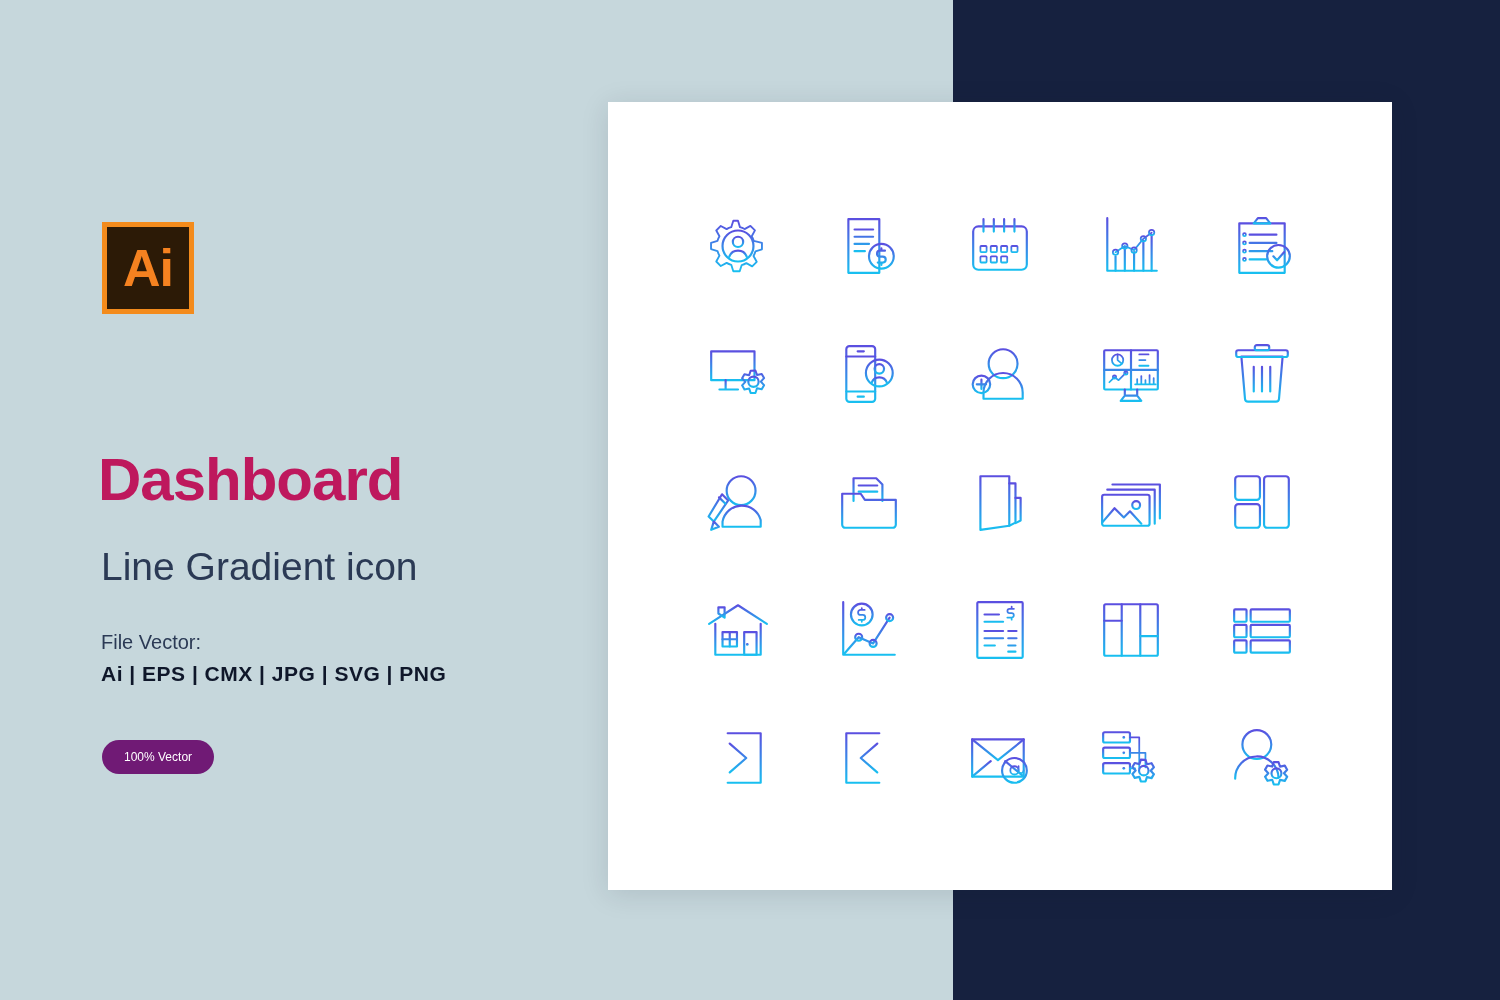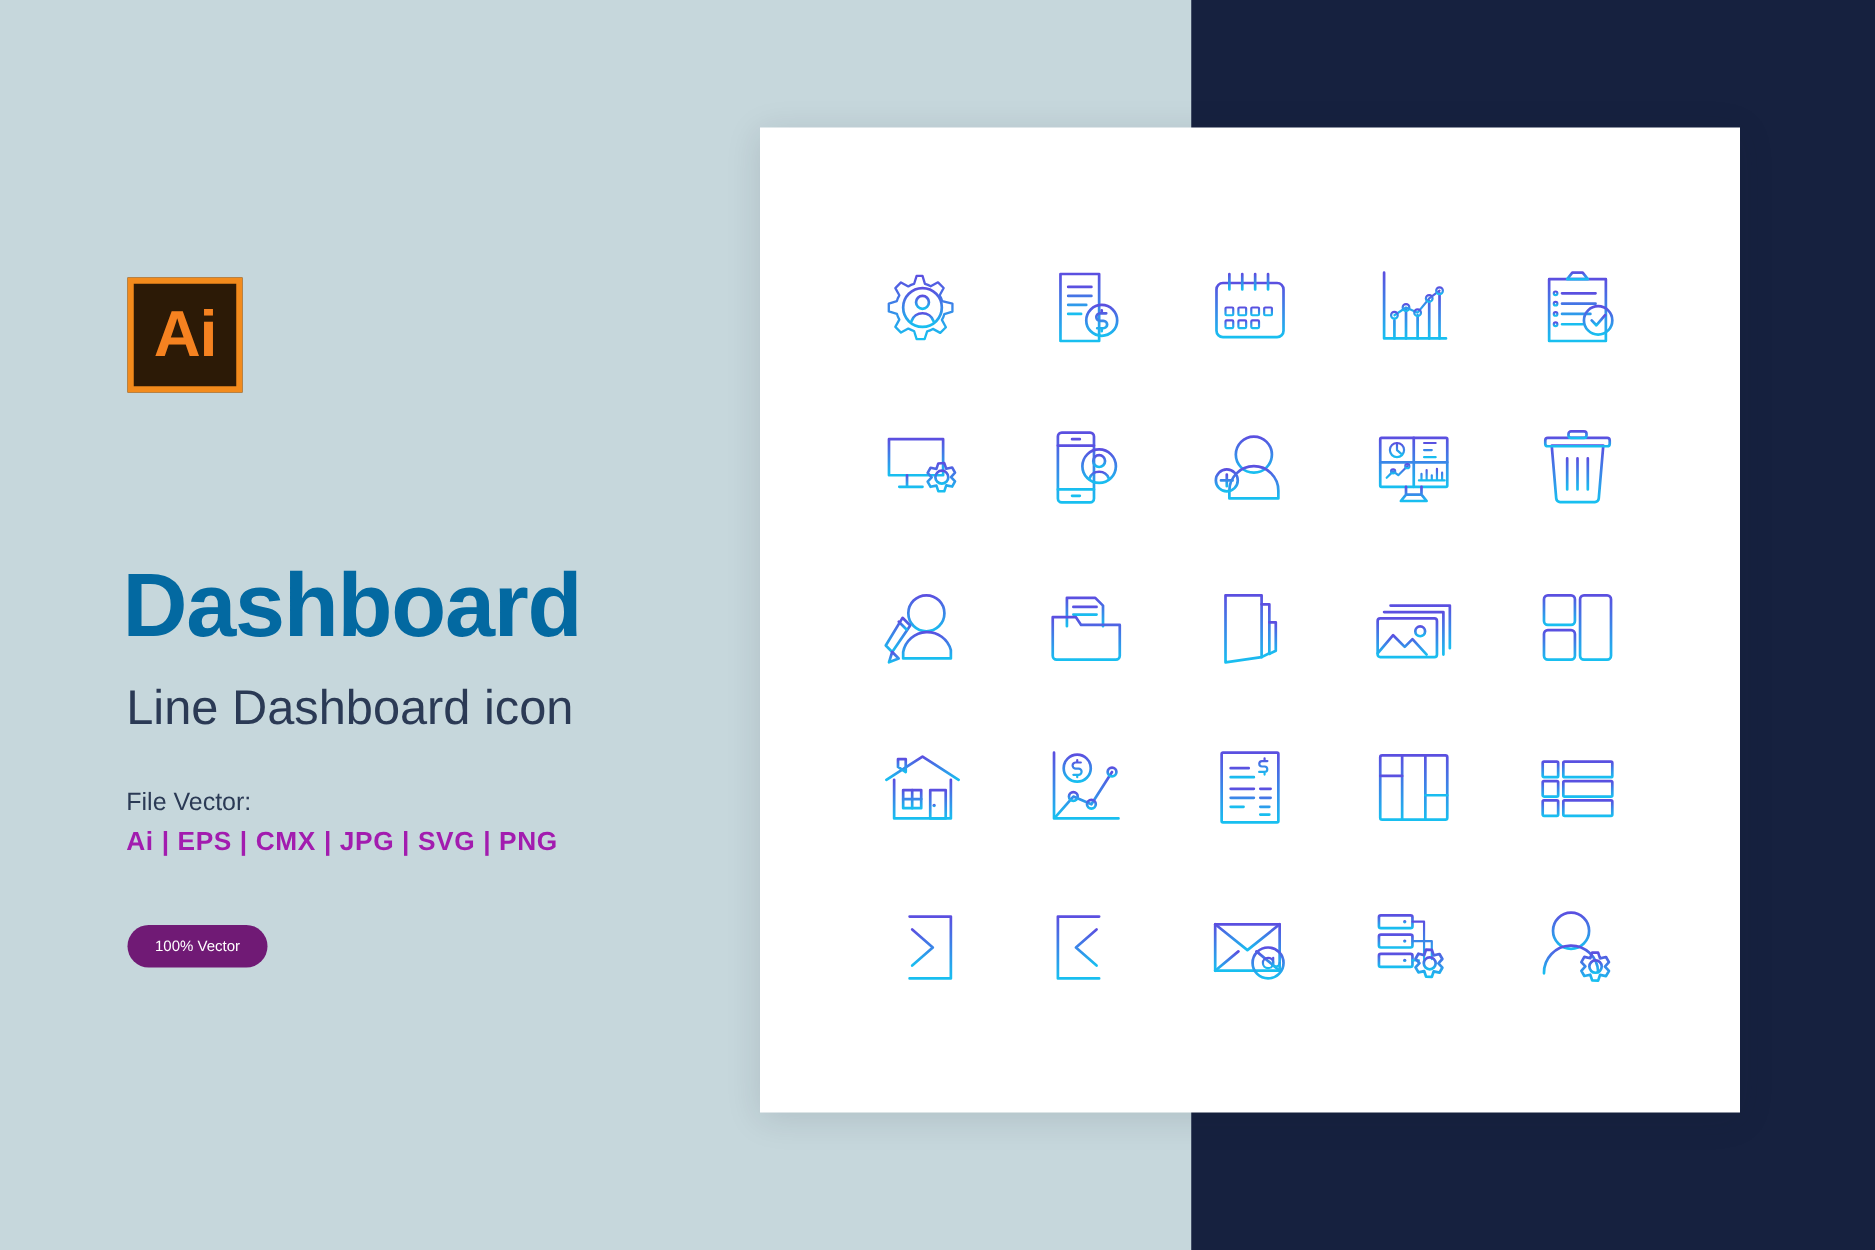--- a/index.html
+++ b/index.html
@@ -50,23 +50,23 @@
     left: 100px; top: 352px;
     font-size: 96px;
     font-weight: 300;
     color: #1b2a4e;
     line-height: 1;
     letter-spacing: 2px;
   }
   #title-line {
     position: absolute;
     left: 98px; top: 448px;
-    font-size: 72px;
+    font-size: 60px;
     font-weight: 700;
-    color: #0369a1;
+    color: #be185d;
     line-height: 1.05;
     letter-spacing: -1px;
   }
   #subtitle-line {
     position: absolute;
     left: 101px; top: 544px;
     font-size: 39px;
     font-weight: 400;
     color: #2b3a55;
     line-height: 1.2;
@@ -77,21 +77,21 @@
     left: 101px; top: 631px;
     font-size: 20px;
     font-weight: 400;
     color: #2b3a55;
   }
   #formats-list {
     position: absolute;
     left: 101px; top: 662px;
     font-size: 21px;
     font-weight: 700;
-    color: #a21caf;
+    color: #0f172a;
     letter-spacing: 0.5px;
   }
   #vector-pill {
     position: absolute;
     left: 102px; top: 740px;
     height: 34px;
     padding: 0 22px;
     border-radius: 17px;
     background: #701a75;
     color: #ffffff;
@@ -139,21 +139,21 @@
 
   <div id="left-panel">
 
     <div id="ai-badge">
       <span id="ai-badge-text">Ai</span>
     </div>
 
 
     <div id="title-line">Dashboard</div>
 
-    <div id="subtitle-line">Line Dashboard icon</div>
+    <div id="subtitle-line">Line Gradient icon</div>
 
     <div id="formats-label">File Vector:</div>
 
     <div id="formats-list">Ai  |  EPS  |  CMX  |  JPG  |  SVG  |  PNG</div>
 
     <div id="vector-pill">
       <span>100% Vector</span>
     </div>
 
   </div>

